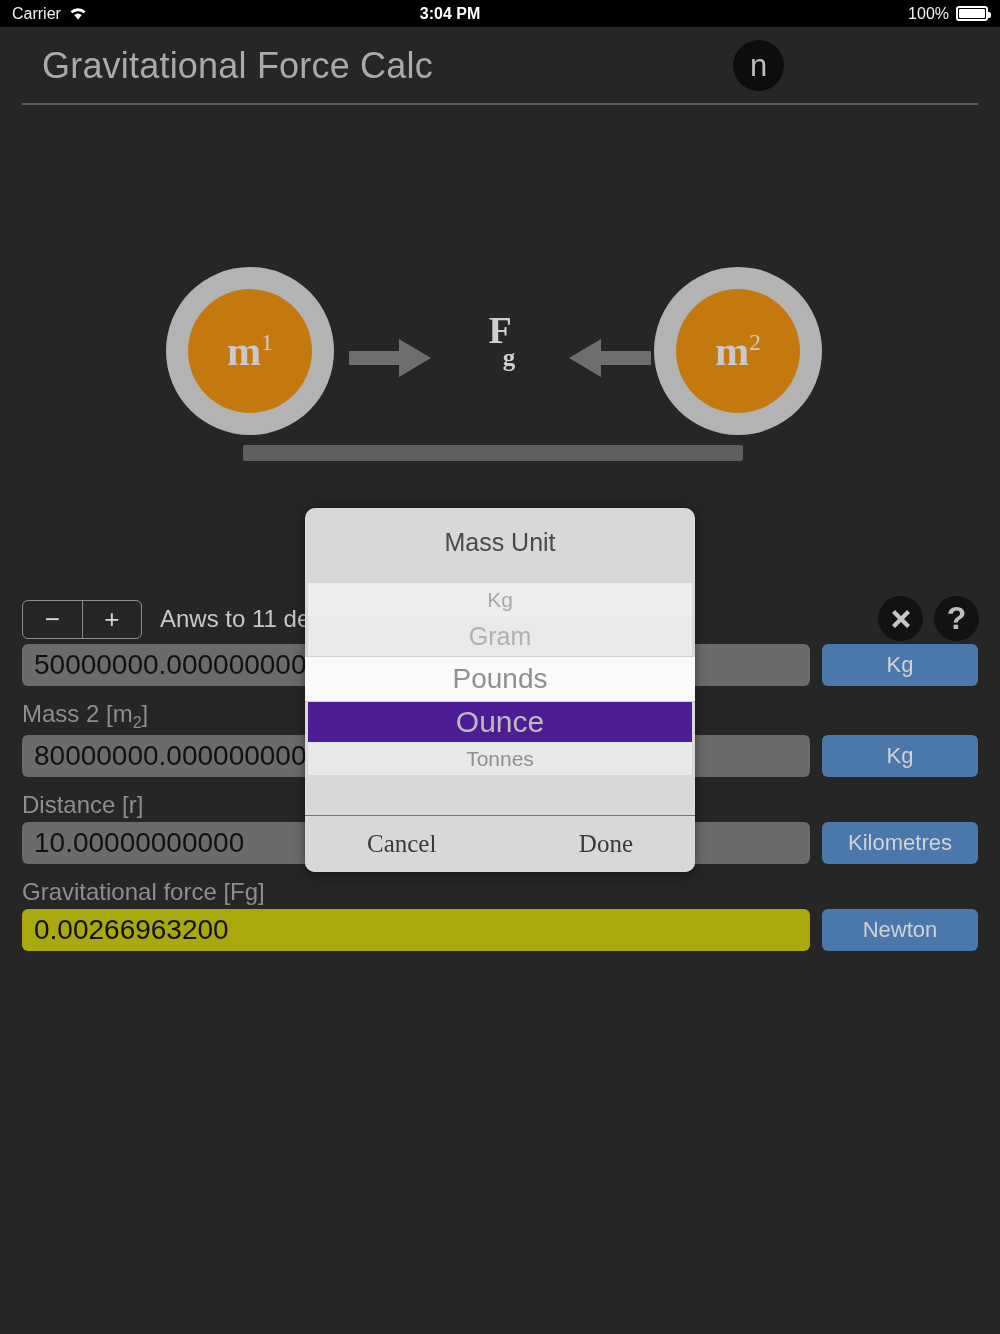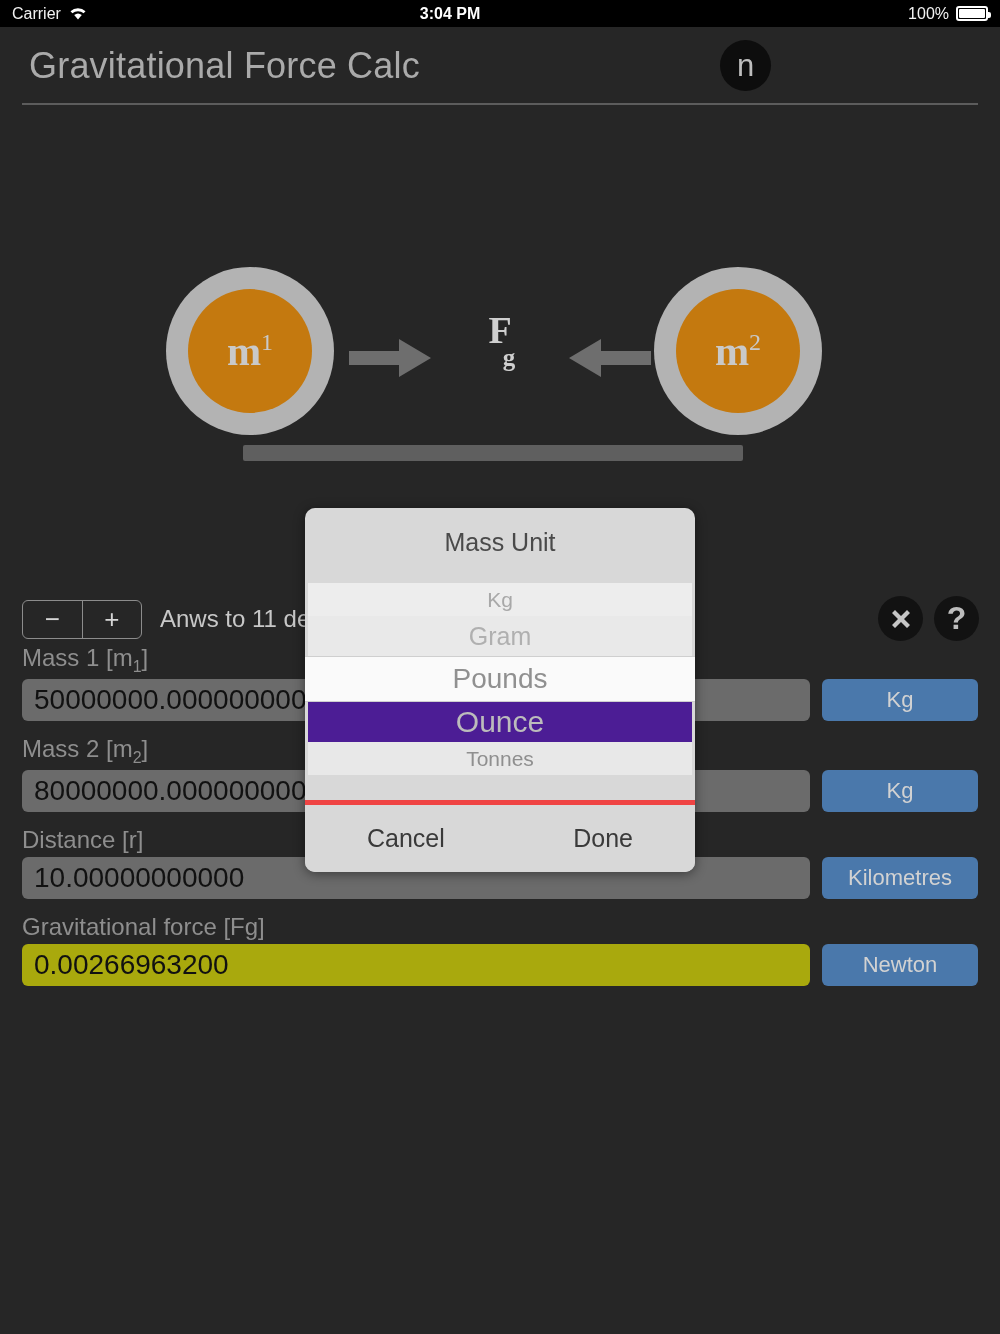--- a/index.html
+++ b/index.html
@@ -23,21 +23,21 @@
                font-size: 16px; font-weight: bold; color: #fff; pointer-events: none; }
   .wifi-icon { display: inline-block; width: 20px; height: 15px; position: relative; }
   .battery { display: inline-block; width: 32px; height: 15px; border: 2px solid #fff;
              border-radius: 3px; position: relative; }
   .battery::after { content: ""; position: absolute; right: -5px; top: 4px;
              width: 3px; height: 6px; background: #fff; border-radius: 0 2px 2px 0; }
   .battery-fill { position: absolute; left: 1px; top: 1px; bottom: 1px; width: calc(100% - 2px);
              background: #fff; border-radius: 1px; }
 
   
-  .navbar { position: absolute; top: 27px; left: 5px; width: 791px; height: 75px; }
+  .navbar { position: absolute; top: 27px; left: 18px; width: 791px; height: 75px; }
   .nav-title {
     position: absolute; left: 24px; top: 18px;
     font-size: 36px; color: #aaaaaa; letter-spacing: 0.2px;
   }
   .nav-badge {
     position: absolute; right: 25px; top: 13px;
     width: 51px; height: 51px; border-radius: 50%;
     background: #0d0d0d; display: flex; align-items: center; justify-content: center;
     color: #bdbdbd; font-size: 31px; line-height: 1;
   }
@@ -113,24 +113,24 @@
     display: flex; align-items: center; justify-content: center;
     color: #9a9a9a;
   }
   .picker-row.r0 { top: 0px;   height: 33px; background: #ededed; font-size: 21px; color: #a8a8a8; }
   .picker-row.r1 { top: 33px;  height: 40px; background: #e9e9e9; font-size: 25px; color: #b0b0b0; }
   .picker-row.r2 { top: 73px;  height: 46px; background: #fafafa; font-size: 28px; color: #909090;
                    left: 0; width: 390px; border-top: 1px solid #cfcfcf; border-bottom: 1px solid #cfcfcf; }
   .picker-row.r3 { top: 119px; height: 40px; background: #4c1d95; font-size: 30px; color: #bcbcbc; }
   .picker-row.r4 { top: 159px; height: 33px; background: #e8e8e8; font-size: 21px; color: #8f8f8f; }
   .modal-footer {
-    position: absolute; bottom: 0; left: 0; width: 390px; height: 72px;
-    border-top: 5px solid #ef4444; background: #d8d8d8;
+    position: absolute; bottom: 0; left: 0; width: 390px; height: 57px;
+    border-top: 1px solid #ef4444; background: #d8d8d8;
     display: flex; align-items: center; justify-content: space-between;
-    padding: 0 62px; font-size: 25px; color: #3a3a3a;
+    padding: 0 62px; font-size: 25px; color: #3a3a3a; font-family: Liberation Serif, serif;
   }
 </style>
 </head>
 <body>
 
 <div id="app">
 
   <div class="statusbar">
     <div class="sb-left">
       <span>Carrier</span>
@@ -201,21 +201,20 @@
       <div class="icon-btn" id="close-btn">
         <svg width="26" height="26" viewBox="0 0 26 26">
           <path d="M4 7 L7 4 L13 10 L19 4 L22 7 L16 13 L22 19 L19 22 L13 16 L7 22 L4 19 L10 13 Z" fill="#c6c6c6"></path>
         </svg>
       </div>
       <div class="icon-btn" id="help-btn">
         <span>?</span>
       </div>
     </div>
 
-    <div class="field-label"><span>Mass 1 [m</span><sub>1</sub><span>]</span></div>
     <div class="field-row">
       <div class="field-input">50000000.00000000000</div>
       <div class="unit-btn">Kg</div>
     </div>
 
     <div class="field-label"><span>Mass 2 [m</span><sub>2</sub><span>]</span></div>
     <div class="field-row">
       <div class="field-input">80000000.00000000000</div>
       <div class="unit-btn">Kg</div>
     </div>

